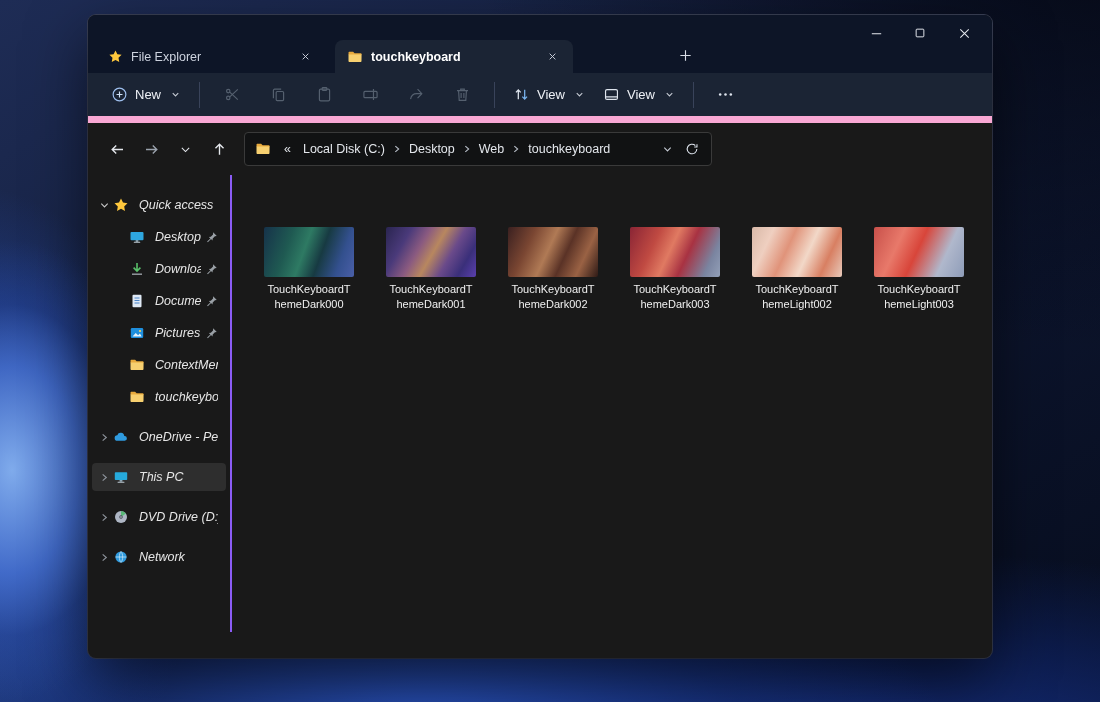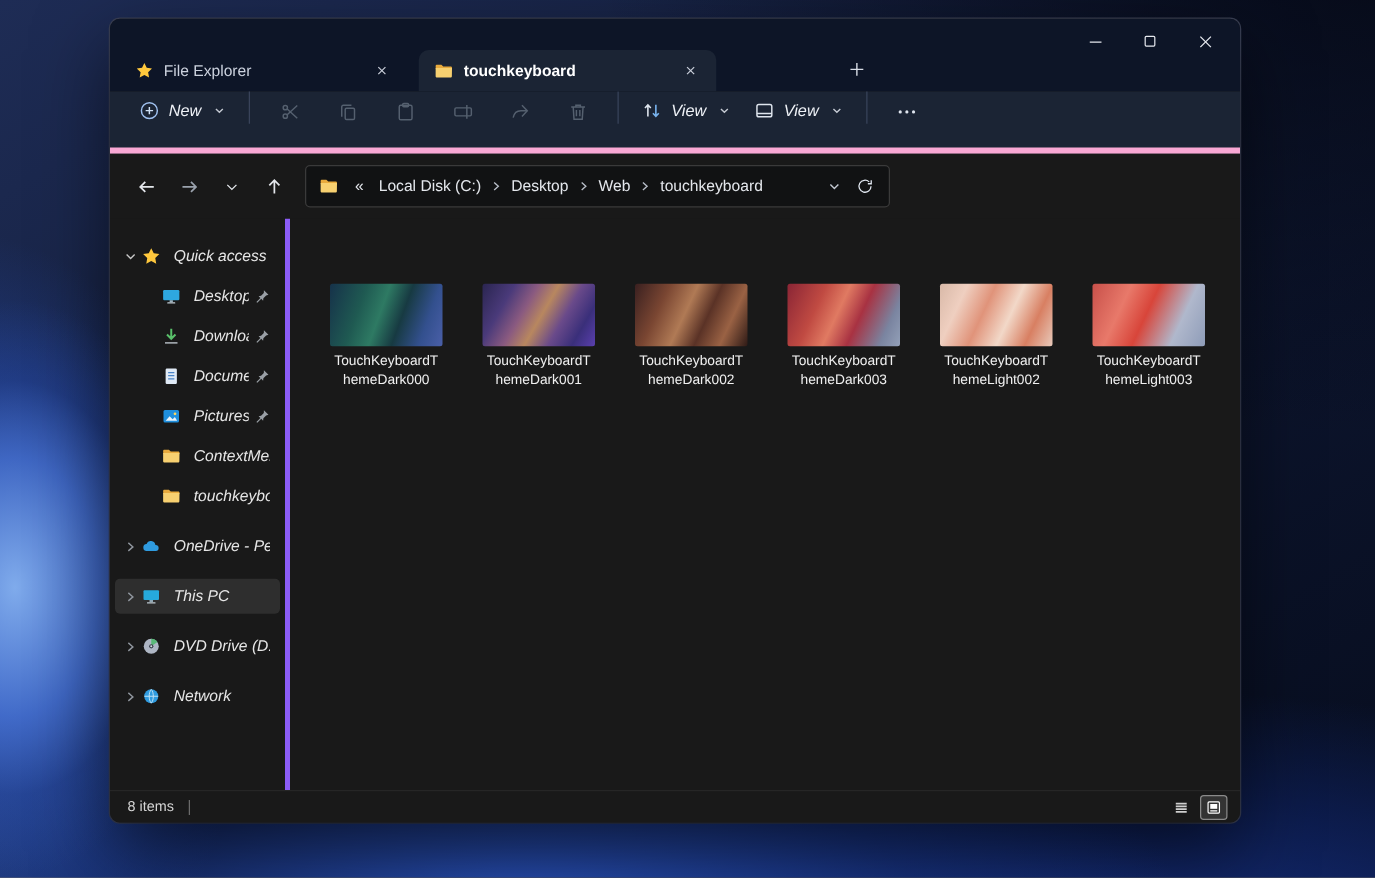--- a/index.html
+++ b/index.html
@@ -26,21 +26,21 @@
         padding:0 10px 0 12px; border-radius:8px 8px 0 0; cursor:default; }
   .tab.inactive{ left:8px;  width:230px; color:#ccd2de; }
   .tab.active  { left:247px; width:238px; background:#1b2434; color:#fff; }
   .tab-label{ flex:1; font-size:12.5px; white-space:nowrap; overflow:hidden; }
   .tab.active .tab-label{ font-weight:bold; }
   .tab-close{ width:22px; height:22px; display:flex; align-items:center; justify-content:center; border-radius:4px; color:#c8cdd8; }
   .new-tab{ position:absolute; left:584px; bottom:5px; width:26px; height:26px; display:flex; align-items:center; justify-content:center; color:#d8dde6; border-radius:4px; }
   .win-controls{ position:absolute; top:3px; right:6px; display:flex; }
   .win-btn{ width:44px; height:30px; display:flex; align-items:center; justify-content:center; color:#e6e9ef; }
   
-  .toolbar{ height:50px; background:#1b2434; display:flex; align-items:flex-start; padding:0 14px; border-bottom:5px solid #f9a8d4;font-style:italic; }
+  .toolbar{ height:50px; background:#1b2434; display:flex; align-items:center; padding:0 14px; border-bottom:7px solid #f9a8d4; }
   .tb-btn{ display:flex; align-items:center; gap:7px; padding:7px 9px; border-radius:5px; font-size:13px; color:#eef1f6; cursor:default; }
   .tb-icon{ width:34px; height:32px; display:flex; align-items:center; justify-content:center; border-radius:5px; margin:0 6px; }
   .tb-icon.disabled{ color:#55606f; }
   .tb-sep{ width:1px; height:26px; background:#39435a; margin:0 9px; }
   .chev{ margin-left:2px; }
   
   .addr-row{ height:52px; background:#191919; display:flex; align-items:center; padding:0 14px; }
   .nav-btn{ width:30px; height:30px; display:flex; align-items:center; justify-content:center; color:#e4e7ec; border-radius:5px; margin-right:4px; }
   .nav-btn.dim{ color:#9aa2ad; }
   .addr-box{ margin-left:6px; width:468px; height:34px; border:1px solid #3a3a3a; background:#111213; border-radius:4px;
@@ -48,21 +48,21 @@
   .crumb{ padding:4px 6px; border-radius:4px; white-space:nowrap; cursor:default; }
   .crumb-sep{ display:flex; align-items:center; color:#b8bec8; padding:0 1px; }
   .addr-spacer{ flex:1; }
   .search-box{ margin-left:auto; width:271px; height:32px; border:1px solid #494949; background:#111213; border-radius:4px;
                display:flex; align-items:center; padding:0 10px; color:#8f949c; }
   .search-box input{ border:none; outline:none; background:transparent; color:#cfd3da; font-size:12.5px; width:100%; margin-left:8px; font-family:"Liberation Sans",sans-serif; }
   .search-box input::placeholder{ color:#8f949c; }
   
   .body-area{ position:relative; height:457px; display:flex; }
   .sidebar{ width:155px; padding-top:16px; overflow:hidden; }
-  .content{ flex:1; border-left:4px solid #8b5cf6; padding:52px 0 0 20px; }
+  .content{ flex:1; border-left:2px solid #8b5cf6; padding:52px 0 0 20px; }
   .sb-row{ height:28px; display:flex; align-items:center; margin:0 4px 4px 4px; padding:0 8px 0 4px; border-radius:4px; font-size:12.5px; color:#e6e6e6; cursor:default;font-style:italic; }
   .sb-row .exp{ width:16px; display:flex; justify-content:center; color:#c8c8c8; flex:none; }
   .sb-row .sb-icon{ width:18px; height:16px; display:flex; align-items:center; justify-content:center; margin-right:9px; flex:none; }
   .sb-row .sb-label{ white-space:nowrap; overflow:hidden; flex:1; }
   .sb-row .pin{ margin-left:4px; flex:none; display:flex; }
   .sb-row.child{ padding-left:36px; }
   .sb-row.gap{ margin-top:12px; }
   .sb-row.selected{ background:#2e2e2e; }
   
   .files{ display:flex; flex-wrap:wrap; width:740px; }
@@ -477,32 +477,14 @@
           <div class="fname">TouchKeyboardThemeLight002</div>
         </div>
         <div class="file">
           <div class="thumb" style="background: linear-gradient(115deg, rgb(200, 80, 74) 0%, rgb(232, 121, 106) 28%, rgb(216, 69, 58) 48%, rgb(176, 184, 204) 75%, rgb(142, 156, 184) 100%);"></div>
           <div class="fname">TouchKeyboardThemeLight003</div>
         </div>
       </div>
     </div>
   </div>
 
-  <div class="statusbar">
-    <span>8 items</span>
-    <span class="status-sep"></span>
-    <div class="view-toggles">
-      <div class="vt-btn">
-        <svg viewBox="0 0 16 16" width="14" height="14" stroke="currentColor" stroke-width="1.6" fill="none">
-            <path d="M3 4.5h10M3 7h10M3 9.5h10M3 12h10"></path>
-          </svg>
-      </div>
-      <div class="vt-btn selected">
-        <svg viewBox="0 0 16 16" width="14" height="14">
-            <rect x="2.8" y="2.8" width="10.4" height="10.4" rx="1" stroke="currentColor" fill="none" stroke-width="1.1"></rect>
-            <rect x="4.8" y="4.8" width="6.4" height="4.4" fill="currentColor"></rect>
-            <path d="M4.8 11h6.4" stroke="currentColor" stroke-width="1.1"></path>
-          </svg>
-      </div>
-    </div>
-  </div>
 
 </div>
 
 </body></html>

